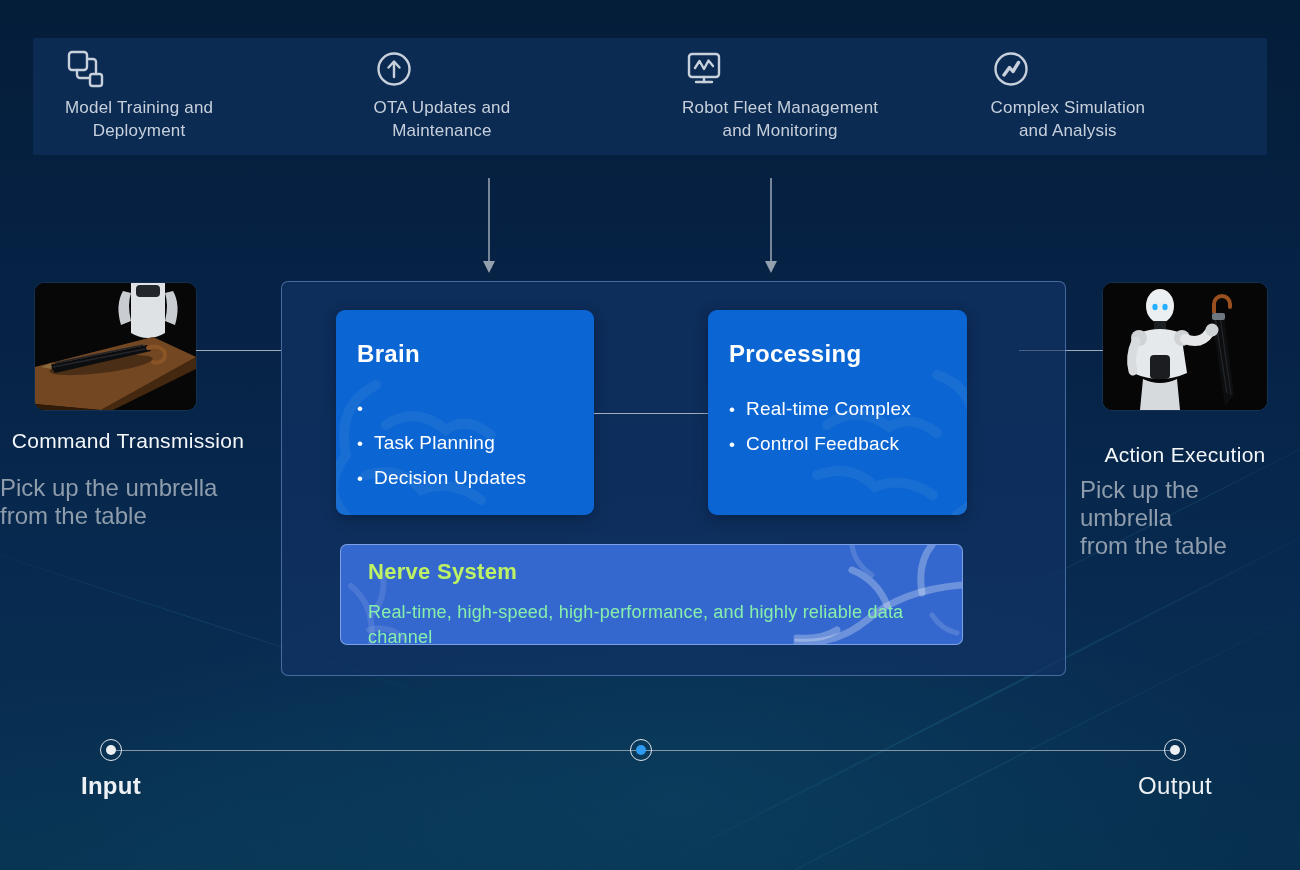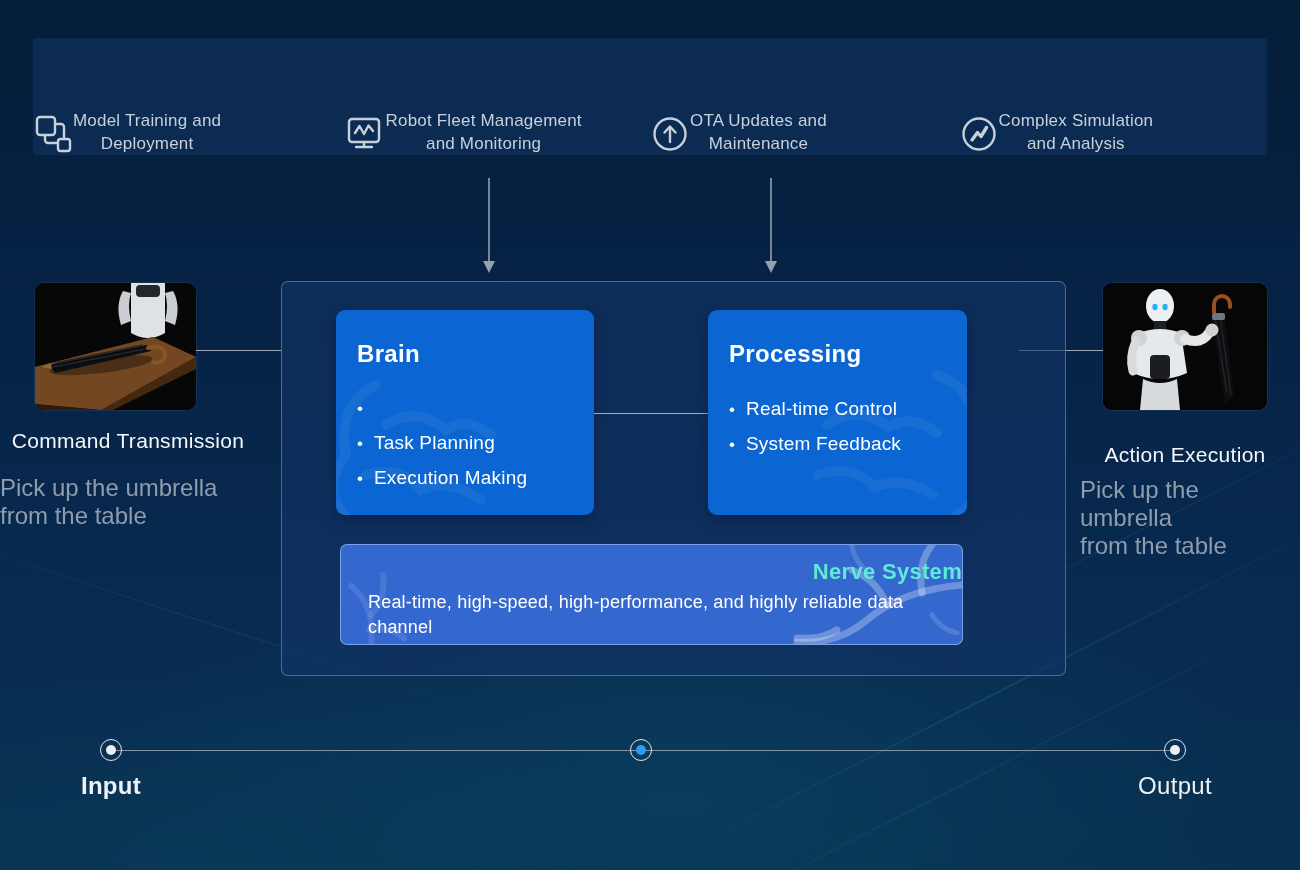--- a/index.html
+++ b/index.html
@@ -16,21 +16,21 @@
   .deco-line.l1{ left:620px; top:690px; width:760px; height:2px; }
   .deco-line.l2{ left:520px; top:780px; width:900px; height:1px; }
   .deco-line.l3{ left:-80px; top:620px; width:560px; height:1px; transform:rotate(18deg); }
   .deco-line.l4{ left:900px; top:520px; width:520px; height:1px; }
 
   
   .topbar{
     position:absolute; left:33px; top:38px; width:1234px; height:117px;
     background:#0b2b53; border-radius:2px; display:flex; align-items:stretch;
   }
-  .topbar-item{ flex:1 1 0; display:flex; align-items:flex-end; justify-content:flex-start; padding-top:10px; }
+  .topbar-item{ flex:1 1 0; display:flex; flex-direction:column; align-items:flex-start; justify-content:flex-start; padding-top:10px;margin-left:32px; }
   .topbar-icon{ height:42px; display:flex; align-items:center; justify-content:center; }
   .topbar-icon svg{ stroke:#c7d0db; fill:none; stroke-width:2.4; stroke-linecap:round; stroke-linejoin:round; }
   .topbar-label{
     margin-top:6px; color:#c7d0db; font-size:17px; line-height:23px;
     text-align:center; white-space:pre-line; letter-spacing:0.2px;
   }
 
   
   .down-arrow{ position:absolute; width:14px; height:96px; }
   .down-arrow.a1{ left:482px; top:178px; }
@@ -70,22 +70,22 @@
   .card-bullets li{ display:flex; align-items:baseline; color:#ffffff; font-size:19px; line-height:34px; letter-spacing:0.2px; }
   .card-bullets li .dot{ width:17px; color:#ffffff; font-size:17px; }
   .card-watermark{ position:absolute; pointer-events:none; }
 
   .card-connector{ position:absolute; left:312px; top:131px; width:114px; height:1px; background:rgba(200,206,214,0.8); }
 
   .nerve{
     position:absolute; left:58px; top:262px; width:623px; height:101px;
     background:#3568cf; border:1px solid rgba(150,180,235,0.75); border-radius:7px; overflow:hidden;
   }
-  .nerve-title{ position:relative; margin:14px 0 0 27px; color:#5eead4; font-size:22px; font-weight:700; letter-spacing:0.3px;text-align:right; }
-  .nerve-desc{ position:relative; margin:5px 0 0 27px; width:575px; color:#ffffff; font-size:18px; line-height:25px; letter-spacing:0.2px; }
+  .nerve-title{ position:relative; margin:14px 0 0 27px; color:#bef264; font-size:22px; font-weight:700; letter-spacing:0.3px; }
+  .nerve-desc{ position:relative; margin:15px 0 0 27px; width:575px; color:#86efac; font-size:18px; line-height:25px; letter-spacing:0.2px; }
   .nerve-watermark{ position:absolute; right:0; top:0; pointer-events:none; }
 
   
   .timeline-line{ position:absolute; left:110px; top:750px; width:1066px; height:1px; background:rgba(196,203,211,0.65); }
   .tl-node{ position:absolute; top:739px; width:22px; height:22px; border:1.5px solid #dfe4ea; border-radius:50%; }
   .tl-node .core{ position:absolute; left:50%; top:50%; width:10px; height:10px; margin:-5px 0 0 -5px; border-radius:50%; background:#eceff2; }
   .tl-node.n1{ left:100px; }
   .tl-node.n2{ left:630px; }
   .tl-node.n3{ left:1164px; }
   .tl-node.active .core{ background:#2f9bf0; }
@@ -113,45 +113,45 @@
           <rect x="25" y="25" width="12" height="12" rx="2.5"></rect>
           <path d="M22,10 h6 a3,3 0 0 1 3,3 v12"></path>
           <path d="M12,21 v5 a3,3 0 0 0 3,3 h10"></path>
         </svg>
       </div>
       <div class="topbar-label">Model Training and
 Deployment</div>
     </div>
     <div class="topbar-item">
       <div class="topbar-icon">
+        <svg width="40" height="40" viewBox="0 0 40 40">
+          <circle cx="20" cy="20" r="15.5"></circle>
+          <path d="M20,28 V14"></path>
+          <path d="M14.5,18.5 L20,12.5 L25.5,18.5"></path>
+        </svg>
+      </div>
+      <div class="topbar-label">OTA Updates and
+Maintenance</div>
+    </div>
+    <div class="topbar-item">
+      <div class="topbar-icon">
         <svg width="44" height="40" viewBox="0 0 44 40">
           <rect x="7" y="5" width="30" height="23" rx="3"></rect>
           <path d="M22,28 v5"></path>
           <path d="M14,33 h16"></path>
           <path d="M13,19 L17.5,12 L22,20 L26.5,11.5 L31,17"></path>
         </svg>
       </div>
       <div class="topbar-label">Robot Fleet Management
 and Monitoring</div>
     </div>
     <div class="topbar-item">
       <div class="topbar-icon">
         <svg width="40" height="40" viewBox="0 0 40 40">
           <circle cx="20" cy="20" r="15.5"></circle>
-          <path d="M20,28 V14"></path>
-          <path d="M14.5,18.5 L20,12.5 L25.5,18.5"></path>
-        </svg>
-      </div>
-      <div class="topbar-label">OTA Updates and
-Maintenance</div>
-    </div>
-    <div class="topbar-item">
-      <div class="topbar-icon">
-        <svg width="40" height="40" viewBox="0 0 40 40">
-          <circle cx="20" cy="20" r="15.5"></circle>
           <path d="M13,26 L18.5,18.5 L22,22.5 L27.5,13.5" stroke-width="3.4"></path>
         </svg>
       </div>
       <div class="topbar-label">Complex Simulation
 and Analysis</div>
     </div>
   </div>
 
   <svg class="down-arrow a1" viewBox="0 0 14 96">
     <line x1="7" y1="0" x2="7" y2="83" stroke="#93a0ae" stroke-width="1.6"></line>
@@ -240,44 +240,44 @@
       <ul class="card-bullets">
         <li>
             <span class="dot">•</span>
           </li>
         <li>
             <span class="dot">•</span>
             <span>Task Planning</span>
           </li>
         <li>
             <span class="dot">•</span>
-            <span>Execution Making</span>
+            <span>Decision Updates</span>
           </li>
       </ul>
     </div>
 
     <div class="card-connector"></div>
 
     <div class="card cerebellum">
       <svg class="card-watermark" style="right:-30px; bottom:-40px; position:absolute;" width="260" height="210" viewBox="0 0 260 210">
         <g stroke="rgba(255,255,255,0.06)" stroke-width="10" fill="none" stroke-linecap="round">
           <path d="M200,30 q45,15 35,70 q25,45 -15,70 q-10,35 -60,28 q-45,18 -70,-12"></path>
           <path d="M90,80 q30,-22 62,2 q22,-14 48,6"></path>
           <path d="M80,130 q35,-12 58,12 q28,-12 58,8"></path>
         </g>
       </svg>
       <div class="card-title">Processing</div>
       <ul class="card-bullets">
         <li>
             <span class="dot">•</span>
-            <span>Real-time Control</span>
-          </li>
-        <li>
-            <span class="dot">•</span>
-            <span>System Feedback</span>
+            <span>Real-time Complex</span>
+          </li>
+        <li>
+            <span class="dot">•</span>
+            <span>Control Feedback</span>
           </li>
       </ul>
     </div>
 
     <div class="nerve">
       <svg class="nerve-watermark" width="330" height="101" viewBox="0 0 330 101">
         <g stroke="rgba(255,255,255,0.28)" stroke-width="7" fill="none" stroke-linecap="round">
           <path d="M330,40 q-60,5 -95,35 q-30,25 -70,22"></path>
           <path d="M255,60 q-10,-25 -35,-35"></path>
           <path d="M290,48 q-5,-30 10,-48"></path>

